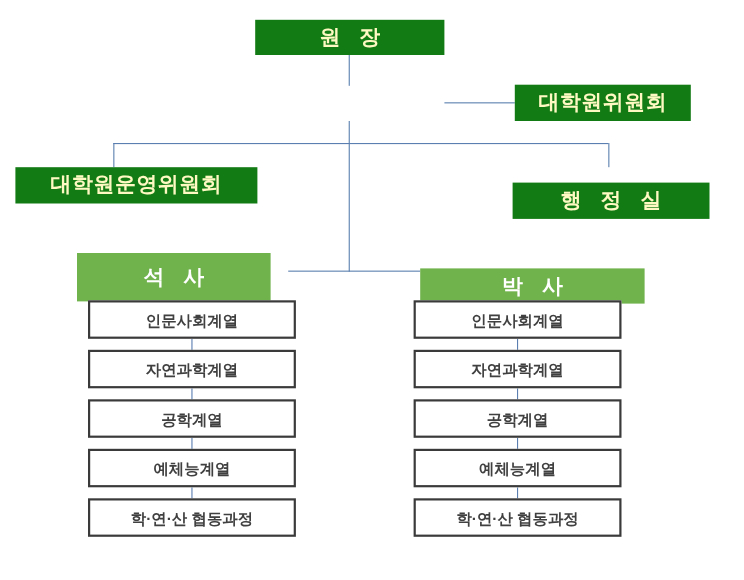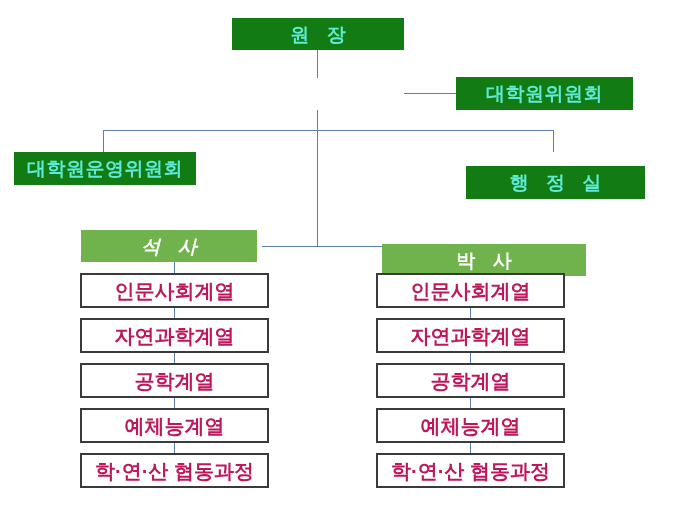--- a/index.html
+++ b/index.html
@@ -22,44 +22,44 @@
     display:flex;align-items:center;justify-content:center;
     box-sizing:border-box;
     text-align:center;
     white-space:nowrap;
     line-height:1;
   }
 
   
   .node.dark{
     background:#137b13;
-    color:#5eead4;
+    color:#fef9c3;
     font-weight:bold;
     font-size:19px;
     letter-spacing:0.5px;
   }
   .node.dark.wide-space{letter-spacing:6px;text-indent:6px;}
 
   
   .node.light{
     background:#70b24c;
     color:#ffffff;
     font-weight:bold;
     font-size:19px;
     letter-spacing:6px;
     text-indent:6px;
   }
 
   
   .node.leaf{
     background:#ffffff;
     border:2px solid #3a3a3a;
-    color:#be185d;
+    color:#404040;
     font-weight:bold;
-    font-size:20px;
+    font-size:14px;
   }
 </style>
 </head>
 <body>
 
 <div id="chart">
 
   <div class="ln v" style="left:317px;top:50px;height:28px;"></div>
 
   <div class="ln h" style="left:404px;top:93px;width:64px;"></div>
@@ -82,27 +82,27 @@
 
   <div class="ln v" style="left:470px;top:262px;height:11px;"></div>
   <div class="ln v" style="left:470px;top:308px;height:12px;"></div>
   <div class="ln v" style="left:470px;top:353px;height:12px;"></div>
   <div class="ln v" style="left:470px;top:398px;height:12px;"></div>
   <div class="ln v" style="left:470px;top:443px;height:12px;"></div>
 
   <div class="node dark wide-space" style="left:232px;top:18px;width:172px;height:32px;">원  장</div>
 
 
-  <div class="node dark" style="left:456px;top:77px;width:177px;height:33px;">대학원위원회</div>
+  <div class="node dark" style="left:468px;top:77px;width:160px;height:33px;">대학원위원회</div>
 
-  <div class="node dark" style="left:14px;top:152px;width:182px;height:33px;">대학원운영위원회</div>
+  <div class="node dark" style="left:14px;top:152px;width:220px;height:33px;">대학원운영위원회</div>
 
   <div class="node dark wide-space" style="left:466px;top:152px;width:179px;height:33px;margin-top:14px;">행 정 실</div>
 
-  <div class="node light" style="left:81px;top:230px;width:176px;height:32px;font-style:italic;">석  사</div>
+  <div class="node light" style="left:70px;top:230px;width:176px;height:44px;">석  사</div>
 
   <div class="node light" style="left:382px;top:244px;width:204px;height:32px;">박  사</div>
 
   <div class="node leaf" style="left:80px;top:273px;width:189px;height:35px;">인문사회계열</div>
   <div class="node leaf" style="left:80px;top:318px;width:189px;height:35px;">자연과학계열</div>
   <div class="node leaf" style="left:80px;top:363px;width:189px;height:35px;">공학계열</div>
   <div class="node leaf" style="left:80px;top:408px;width:189px;height:35px;">예체능계열</div>
   <div class="node leaf" style="left:80px;top:453px;width:189px;height:35px;">학·연·산 협동과정</div>
 
   <div class="node leaf" style="left:376px;top:273px;width:189px;height:35px;">인문사회계열</div>

